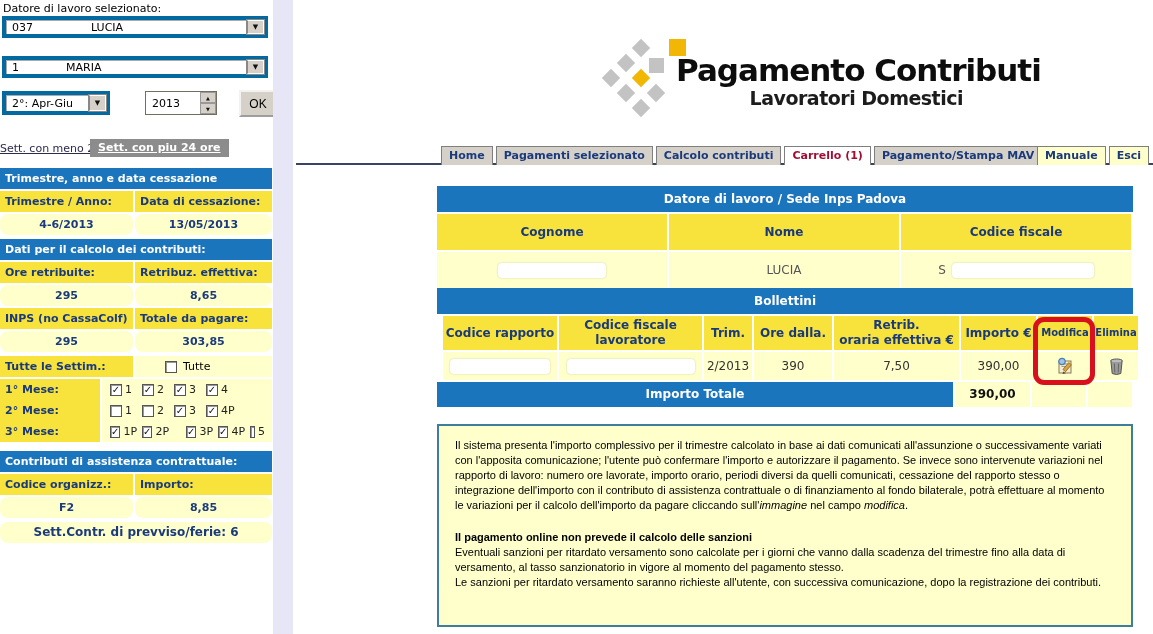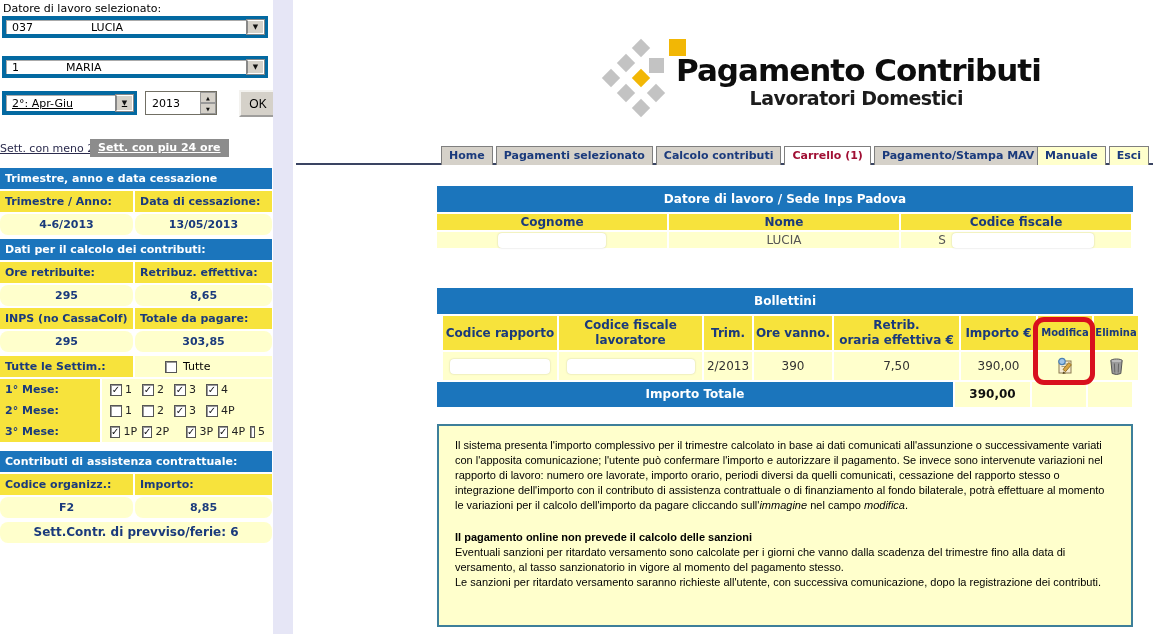--- a/index.html
+++ b/index.html
@@ -51,21 +51,21 @@
   .tab{background:var(--tabgray);border:1px solid #7F7F7F;border-bottom:none;font-size:11px;font-weight:bold;color:var(--navy);padding:2px 7px 3px 7px;white-space:nowrap;}
   .tab.active{background:#fff;color:var(--maroon);}
   .tabs-right{left:1037px;top:146px;display:flex;gap:3px;}
   .tab.cream{background:var(--lightyellow);color:var(--navy);}
 
   
   .tblhdr{background:var(--blue);color:#fff;font-weight:bold;font-size:12px;text-align:center;height:26px;line-height:26px;margin-bottom:2px;}
   .grid3{display:grid;grid-template-columns:230px 230px 230px;gap:2px;margin-bottom:2px;}
   .hcell{background:var(--yellow);color:var(--navy);font-weight:bold;font-size:12px;text-align:center;display:flex;align-items:center;justify-content:center;white-space:pre-line;line-height:1.25;}
   .dcell{background:var(--lightyellow);color:#555;font-size:12px;display:flex;align-items:center;justify-content:center;gap:6px;}
-  .grid3 .hcell,.grid3 .dcell{height:16px;}
+  .grid3 .hcell,.grid3 .dcell{height:36px;}
   .grid8{display:grid;grid-template-columns:114px 143px 48px 78px 125px 75px 54px 44px;gap:2px;margin-bottom:2px;padding-left:6px;}
   .grid8 .hcell{height:34px;}
   .grid8 .hcell.small{font-size:10px;}
   .grid8 .dcell{height:28px;color:#333;}
   .totrow{display:grid;grid-template-columns:516px 75px 54px 44px;gap:2px;}
   .totrow div{height:25px;}
   .totlabel{background:var(--blue);color:#fff;font-weight:bold;font-size:12px;text-align:center;line-height:25px;}
   .totval{background:var(--lightyellow);color:#111;font-weight:bold;font-size:12px;text-align:center;line-height:25px;}
   .totempty{background:var(--lightyellow);}
   .redact{background:#fff;border-radius:4px;height:15px;box-shadow:0 0 2px rgba(0,0,0,.2);}
@@ -87,21 +87,21 @@
   <span class="name">LUCIA</span>
   <span class="selbtn">▼</span>
 </div>
 
 <div class="abs winsel" style="left:2px;top:56px;width:266px;height:22px;">
   <span class="code" style="min-width:60px;">1</span>
   <span class="name">MARIA</span>
   <span class="selbtn">▼</span>
 </div>
 
-<div class="abs winsel" style="left:2px;top:91px;width:135px;height:24px;text-decoration:underline;">
+<div class="abs winsel" style="left:2px;top:91px;width:108px;height:24px;">
   <span class="code">2°: Apr-Giu</span>
   <span class="selbtn">▼</span>
 </div>
 <div class="abs spinner" style="left:145px;top:91px;width:72px;height:24px;">
   <span style="padding-left:6px;">2013</span>
   <span class="spinbtns">
     <div>▲</div>
     <div>▼</div>
   </span>
 </div>
@@ -258,21 +258,21 @@
   </div>
 </div>
 
 <div class="abs" style="left:437px;top:288px;width:696px;">
   <div class="tblhdr">Bollettini</div>
   <div class="grid8">
     <div class="hcell">Codice rapporto</div>
     <div class="hcell">Codice fiscale
 lavoratore</div>
     <div class="hcell">Trim.</div>
-    <div class="hcell">Ore vanno.</div>
+    <div class="hcell">Ore dalla.</div>
     <div class="hcell">Retrib.
 oraria effettiva €</div>
     <div class="hcell">Importo €</div>
     <div class="hcell small">Modifica</div>
     <div class="hcell small">Elimina</div>
   </div>
   <div class="grid8">
     <div class="dcell">
         <div class="redact" style="width:100px;"></div>
       </div>

